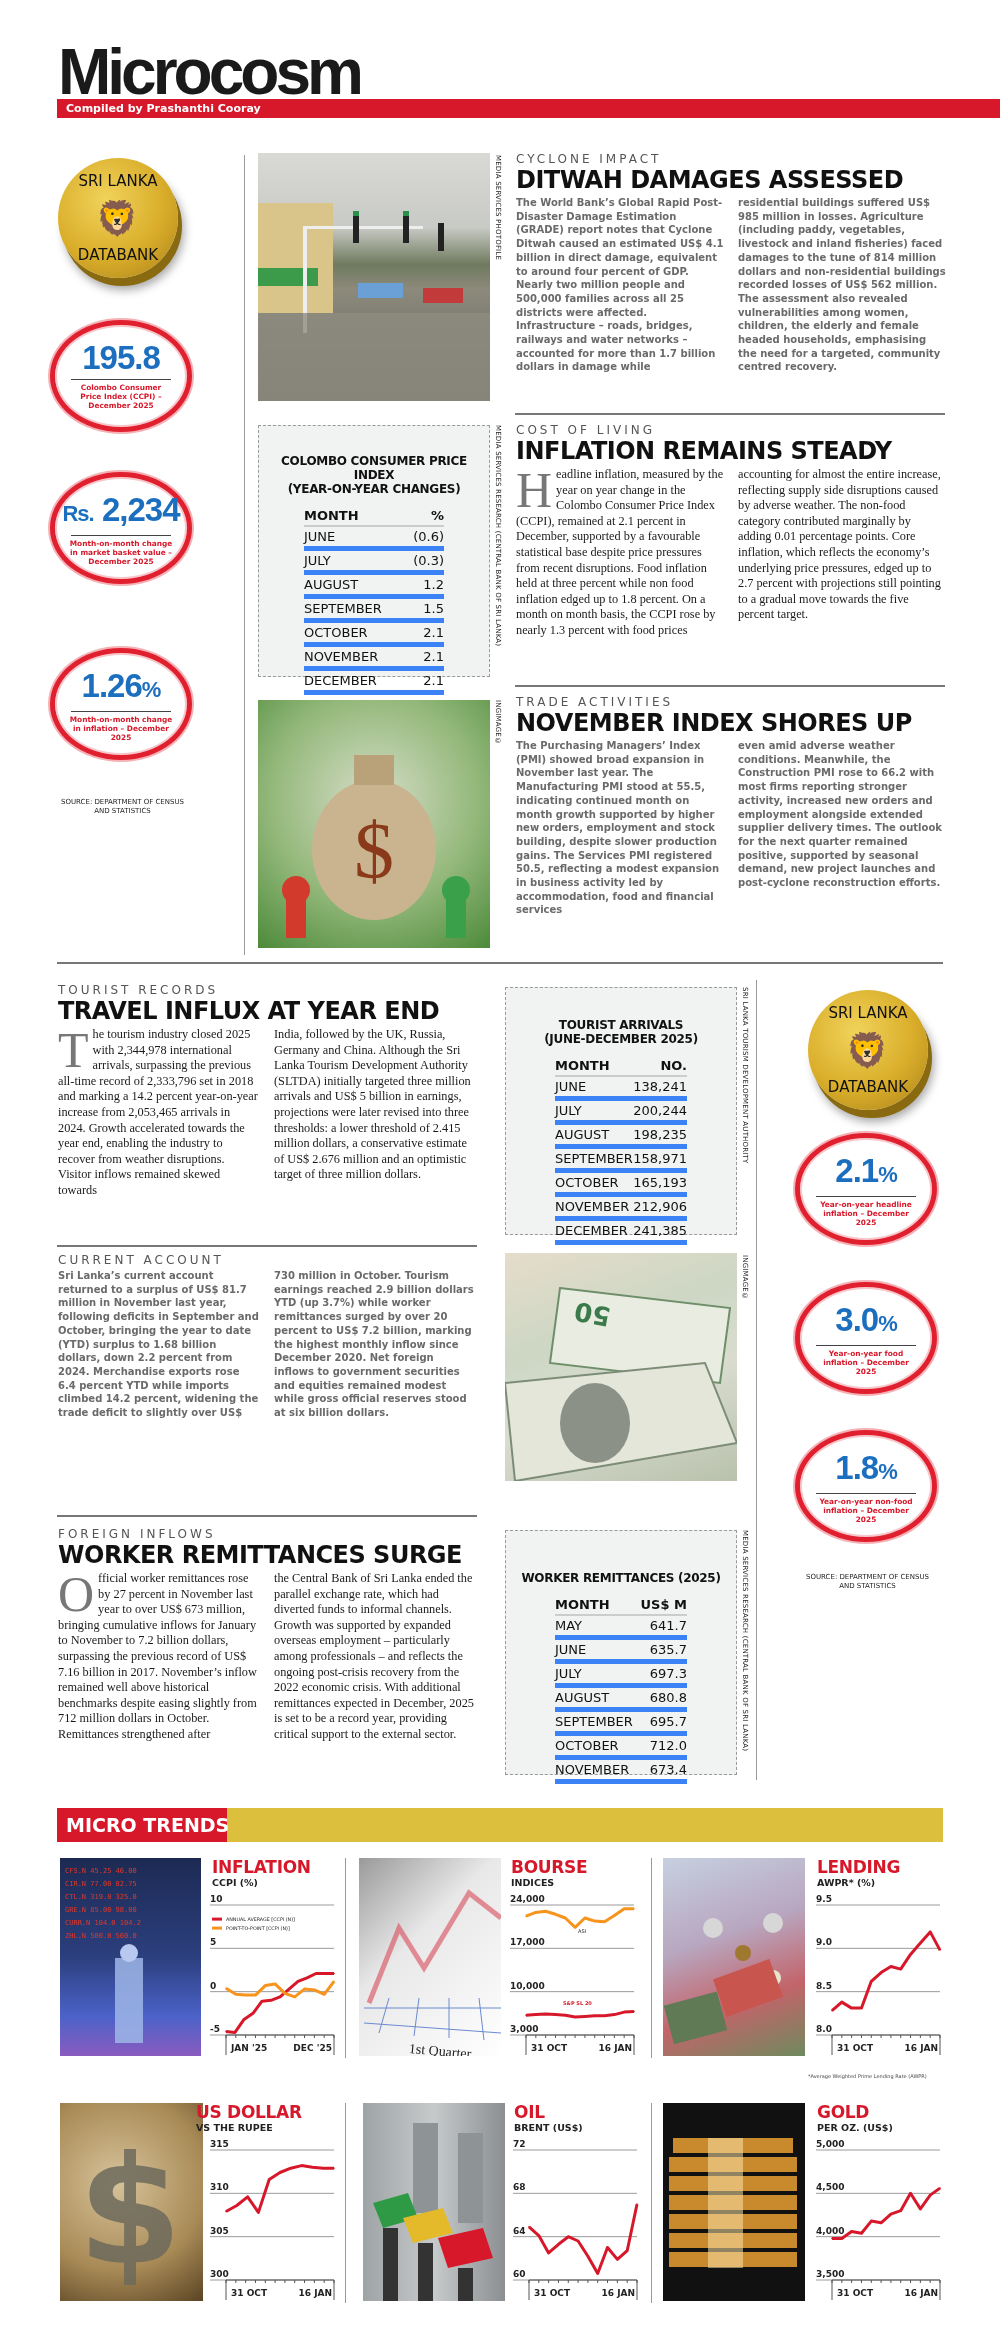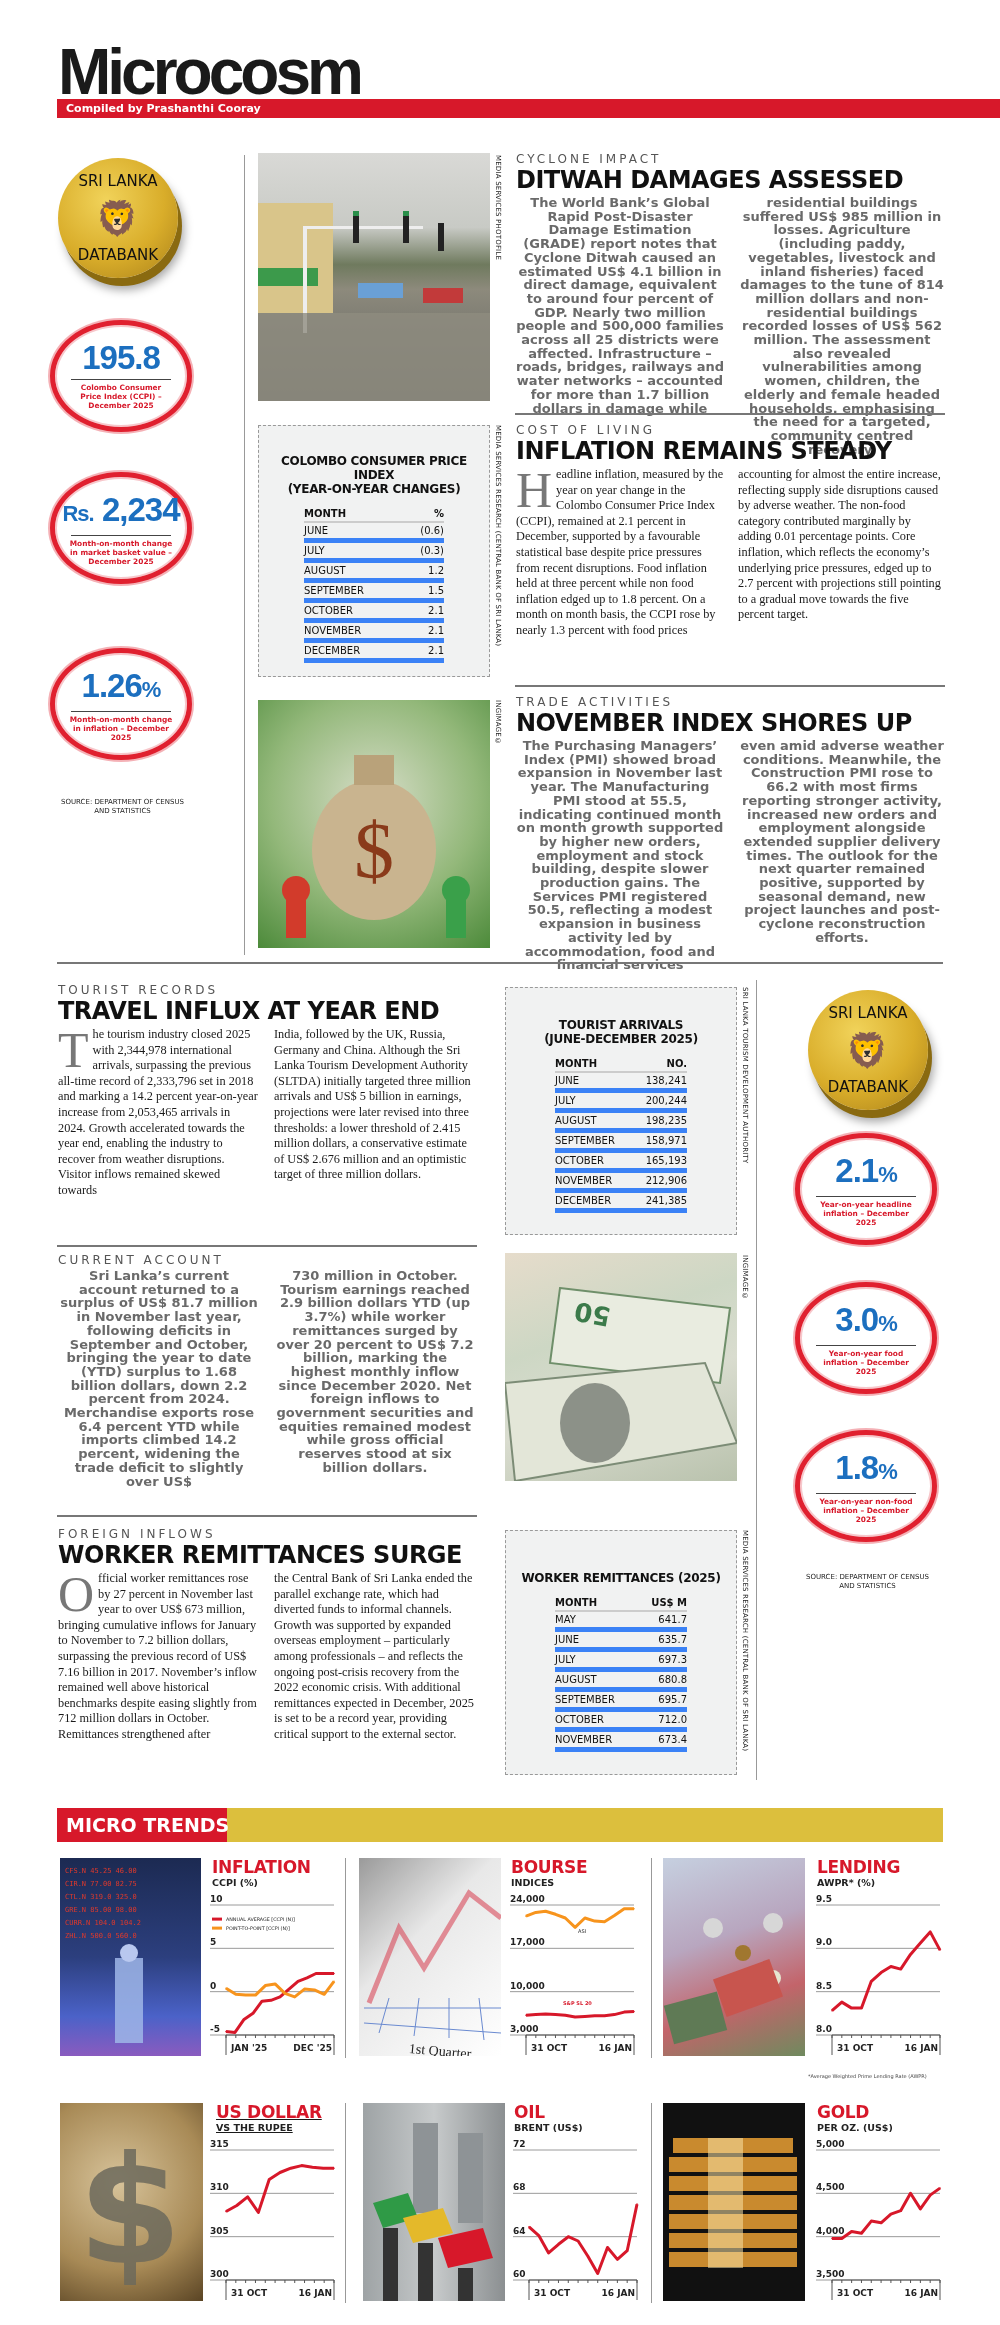--- a/index.html
+++ b/index.html
@@ -27,27 +27,27 @@
   .vline { width:1px; background:#999; }
   .hline { height:2px; background:#777; }
   
   .photo { overflow:hidden; }
   .credit { writing-mode:vertical-rl; font-family:"DejaVu Sans", sans-serif; font-size:7px; color:#222; letter-spacing:0.2px; white-space:nowrap; }
   
   .kicker { font-family:"DejaVu Sans", sans-serif; font-size:12px; letter-spacing:3px; color:#555; line-height:14px; }
   .headline { font-family:"DejaVu Sans", sans-serif; font-weight:bold; font-size:24px; color:#111; line-height:28px; letter-spacing:-0.5px; white-space:nowrap; }
   .cols { display:flex; gap:14px; }
   .col { flex:1; }
-  .body-sans { font-family:"DejaVu Sans", sans-serif; font-weight:bold; font-size:13px; line-height:13.7px; color:#6a6a6a;text-align:center; }
+  .body-sans { font-family:"DejaVu Sans", sans-serif; font-weight:bold; font-size:10px; line-height:13.7px; color:#6a6a6a; }
   .body-serif { font-family:"Liberation Serif", serif; font-size:12.3px; line-height:15.6px; color:#1a1a1a; }
   .dropcap { float:left; font-family:"Liberation Serif", serif; font-size:50px; line-height:42px; color:#777; margin:2px 4px 0 0; }
   
   .tbox { border:1px dashed #999; background:#f1f2f2; box-sizing:border-box; }
   .ttitle { font-family:"DejaVu Sans", sans-serif; font-weight:bold; font-size:12px; text-align:center; line-height:14px; color:#111; letter-spacing:-0.3px; }
-  .tgrid { margin:0 auto; border-collapse:collapse; font-family:"DejaVu Sans", sans-serif; font-size:10px; color:#111; }
+  .tgrid { margin:0 auto; border-collapse:collapse; font-family:"DejaVu Sans", sans-serif; font-size:13px; color:#111; }
   .tgrid th { font-weight:bold; text-align:left; padding:2px 0; border-bottom:2px solid #ccc; }
   .tgrid th.r, .tgrid td.r { text-align:right; }
   .tgrid td { padding:2px 0; border-bottom:5px solid #3b82f6; }
   
   .mt-red { left:57px; top:1808px; width:170px; height:34px; background:#d7182a; }
   .mt-gold { left:227px; top:1808px; width:716px; height:34px; background:#dcbf3d; }
   .mt-title { left:66px; top:1811px; font-family:"DejaVu Sans", sans-serif; font-weight:bold; font-size:19px; color:#fff; line-height:28px; }
   .trend-name { font-family:"DejaVu Sans", sans-serif; font-weight:bold; font-size:17px; color:#d7182a; line-height:19px; letter-spacing:-0.3px; }
   .trend-sub { font-family:"DejaVu Sans", sans-serif; font-weight:bold; font-size:9.5px; color:#222; line-height:12px; }
   .chart-svg text { font-family:"DejaVu Sans", sans-serif; }
@@ -430,21 +430,21 @@
   <div class="trend-sub">CCPI (%)</div>
 </div>
 <div class="abs" style="left:511px; top:1858px;">
   <div class="trend-name">BOURSE</div>
   <div class="trend-sub">INDICES</div>
 </div>
 <div class="abs" style="left:817px; top:1858px;">
   <div class="trend-name">LENDING</div>
   <div class="trend-sub">AWPR* (%)</div>
 </div>
-<div class="abs" style="left:216px; top:2103px;text-decoration:underline;">
+<div class="abs" style="left:196px; top:2103px;">
   <div class="trend-name">US DOLLAR</div>
   <div class="trend-sub">VS THE RUPEE</div>
 </div>
 <div class="abs" style="left:514px; top:2103px;">
   <div class="trend-name">OIL</div>
   <div class="trend-sub">BRENT (US$)</div>
 </div>
 <div class="abs" style="left:817px; top:2103px;">
   <div class="trend-name">GOLD</div>
   <div class="trend-sub">PER OZ. (US$)</div>

